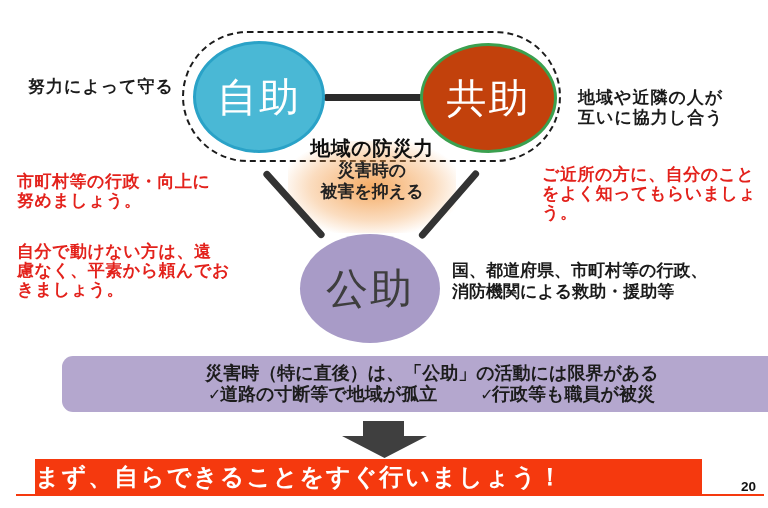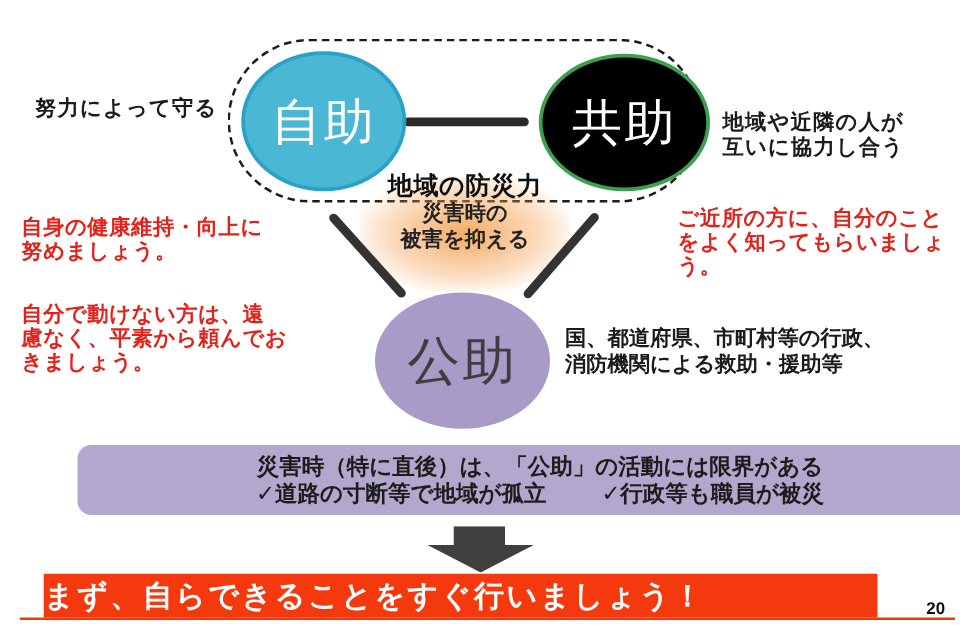--- a/index.html
+++ b/index.html
@@ -19,21 +19,21 @@
     left:288px;top:141px;width:168px;height:92px;
     background:radial-gradient(ellipse at center,
       rgba(243,157,74,0.85) 0%,rgba(243,157,74,0.35) 52%,rgba(243,157,74,0) 78%);
   }
   .node{
     display:flex;align-items:center;justify-content:center;
     border-radius:50%;box-sizing:border-box;
     font-size:40px;font-weight:500;color:#ffffff;letter-spacing:2px;
   }
   .node-self{left:193px;top:41px;width:132px;height:112px;background:#4ab8d5;border:3px solid #2aa2c7;}
-  .node-mutual{left:431px;top:43px;width:137px;height:110px;background:#000000;border:3px solid #3ba04f;}
+  .node-mutual{left:420px;top:43px;width:137px;height:110px;background:#c2410c;border:3px solid #3ba04f;}
   .node-public{left:300px;top:234px;width:140px;height:109px;background:#a89bc7;color:#3e3e3e;font-size:42px;}
   .connector{left:323px;top:94px;width:100px;height:7px;background:#2b2b2b;border-radius:4px;}
   .diag{width:88px;height:7px;background:#333333;border-radius:4px;}
   .diag-left{left:250px;top:201px;transform:rotate(48deg);}
   .diag-right{left:405px;top:201px;transform:rotate(-49deg);}
   .capsule-label{
     left:282px;top:135px;width:180px;text-align:center;
     font-size:20px;font-weight:800;color:#0f0f0f;letter-spacing:0.5px;
   }
   .sub-label{
@@ -53,21 +53,21 @@
   }
   .red-text span{display:block;}
   .red-self-health{left:17px;top:173px;width:210px;}
   .red-self-ask{left:17px;top:243px;width:215px;}
   .red-mutual{left:542px;top:166px;width:226px;}
   .limit-banner{
     left:62px;top:356px;width:740px;height:56px;background:#b4a7ce;border-radius:11px;
     display:flex;flex-direction:column;align-items:center;justify-content:center;
     color:#1c1c1c;font-size:18px;font-weight:700;line-height:22px;
   }
-  .limit-checks{display:flex;gap:44px;}
+  .limit-checks{display:flex;gap:44px;font-family:Liberation Mono, monospace;}
   .arrow-svg{left:342px;top:421px;width:85px;height:37px;}
   .cta{
     left:35px;top:459px;width:667px;height:35px;background:#f5390e;
     display:flex;align-items:center;justify-content:flex-start;
     color:#ffffff;font-size:24px;font-weight:700;letter-spacing:2px;
   }
   .red-rule{left:16px;top:494px;width:748px;height:2px;background:#f5390e;}
   .page-num{left:741px;top:479px;width:26px;font-size:13.5px;font-weight:700;color:#111111;}
 </style>
 </head>
@@ -105,21 +105,21 @@
   <span>地域や近隣の人が</span>
   <span>互いに協力し合う</span>
 </div>
 
 <div class="abs desc-black desc-public">
   <span>国、都道府県、市町村等の行政、</span>
   <span>消防機関による救助・援助等</span>
 </div>
 
 <div class="abs red-text red-self-health">
-  <span>自身の健康維持・向上に</span>
+  <span>市町村等の行政・向上に</span>
   <span>努めましょう。</span>
 </div>
 
 <div class="abs red-text red-self-ask">
   <span>自分で動けない方は、遠</span>
   <span>慮なく、平素から頼んでお</span>
   <span>きましょう。</span>
 </div>
 
 <div class="abs red-text red-mutual">

